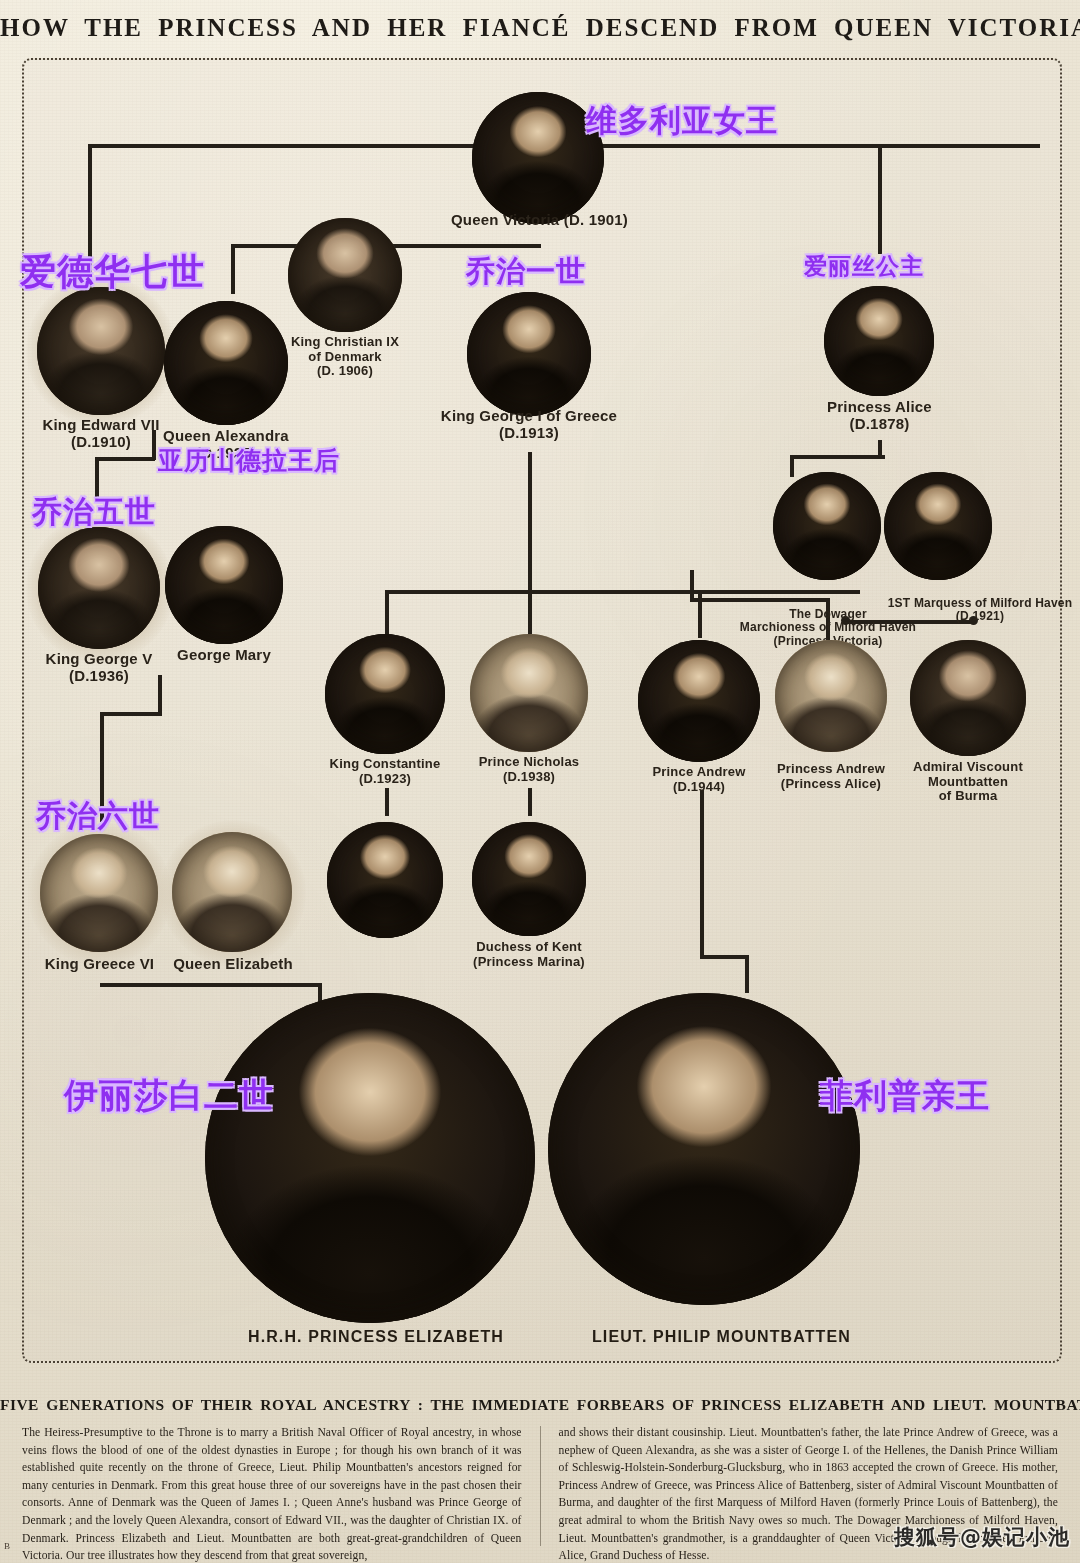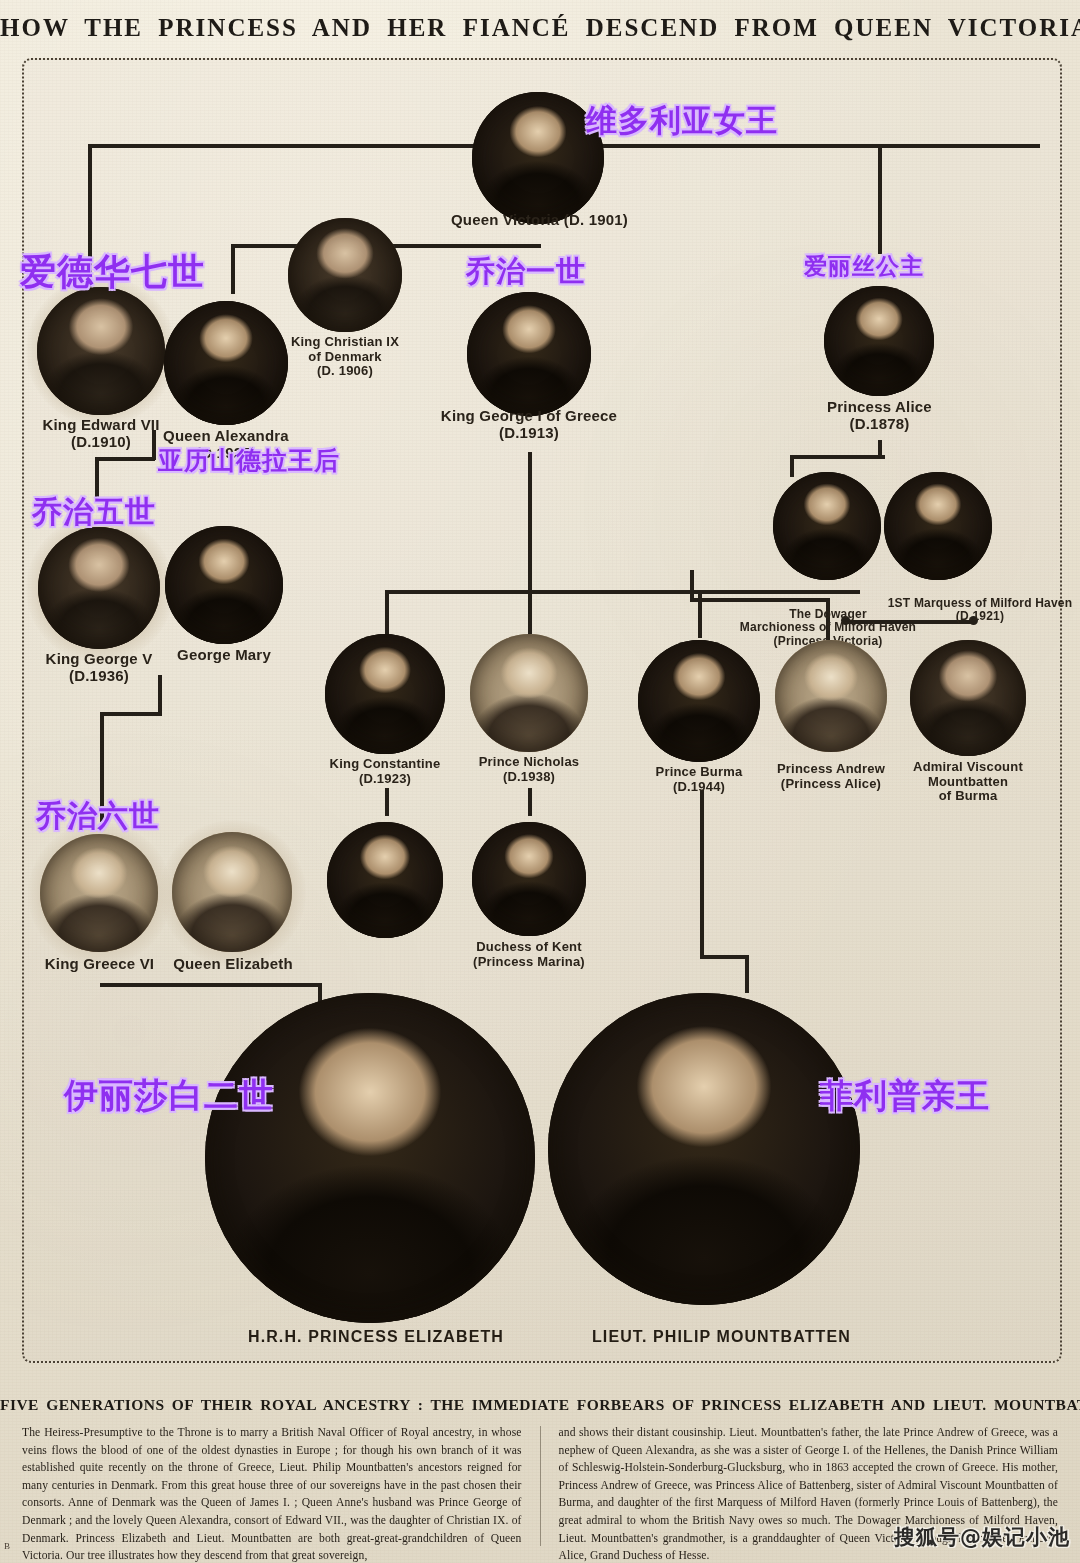--- a/index.html
+++ b/index.html
@@ -308,21 +308,21 @@
   </div>
 
   <div class="node" style="left:470px; top:634px;">
     <div class="ph light" style="width:118px; height:118px;"></div>
     <div class="cap sm" style="left:-21px; top:121px; width:160px;">Prince Nicholas
 (D.1938)</div>
   </div>
 
   <div class="node" style="left:638px; top:640px;">
     <div class="ph dark" style="width:122px; height:122px;"></div>
-    <div class="cap sm" style="left:-18px; top:125px; width:158px;">Prince Burma
+    <div class="cap sm" style="left:-18px; top:125px; width:158px;">Prince Andrew
 (D.1944)</div>
   </div>
 
   <div class="node" style="left:775px; top:640px;">
     <div class="ph light" style="width:112px; height:112px;"></div>
     <div class="cap sm" style="left:-18px; top:122px; width:148px;">Princess Andrew
 (Princess Alice)</div>
   </div>
 
   <div class="node" style="left:910px; top:640px;">

